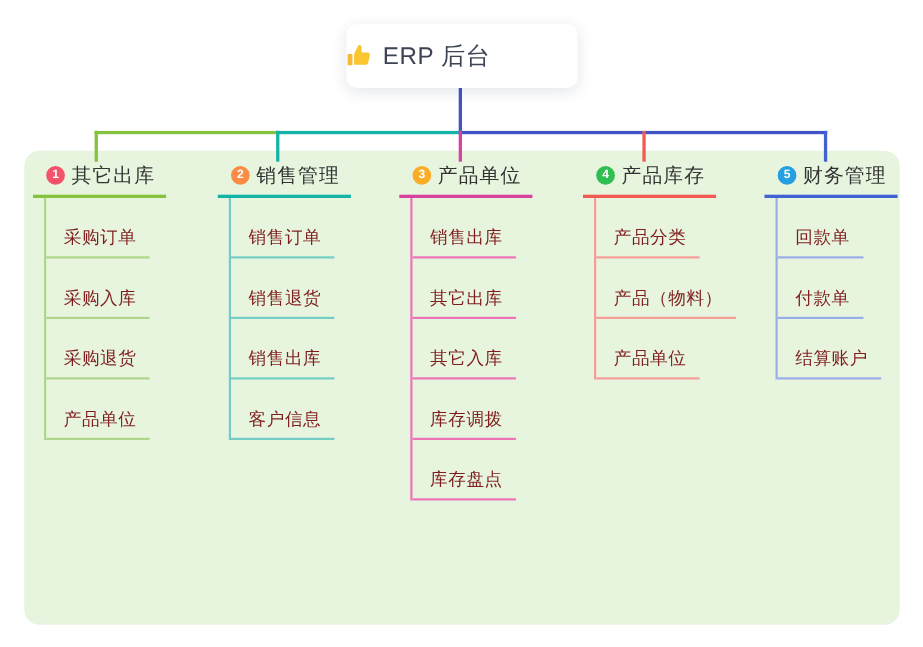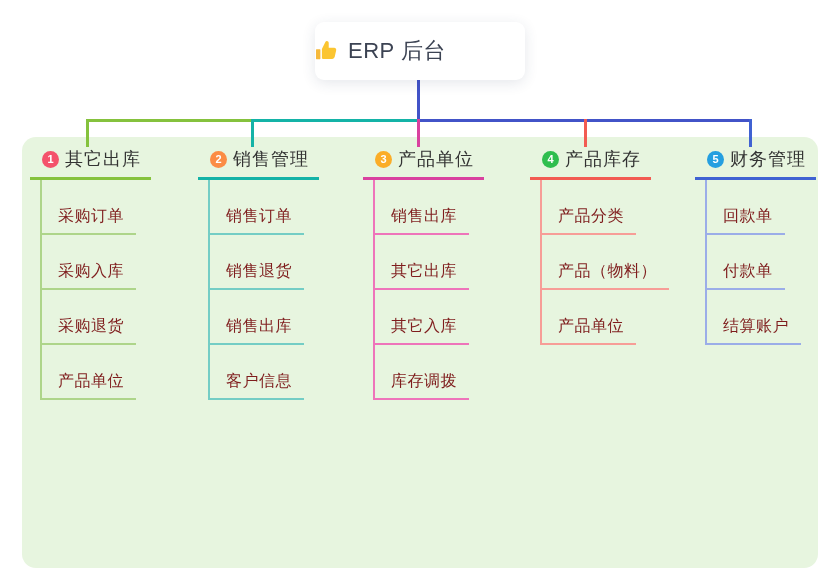--- a/index.html
+++ b/index.html
@@ -137,20 +137,23 @@
         </div>
       <div class="child">
           <span class="child-label">其它出库</span>
         </div>
       <div class="child">
           <span class="child-label">其它入库</span>
         </div>
       <div class="child">
           <span class="child-label">库存调拨</span>
         </div>
+      <div class="child">
+          <span class="child-label">库存盘点</span>
+        </div>
     </div>
   </section>
 
   <section class="branch" style="left: 530px; --main: #f25b52; --light: #f79d97; --badge: #2fbe4f;">
     <div class="branch-header">
       <span class="badge">4</span>
       <span class="branch-title">产品库存</span>
     </div>
     <div class="children">
       <div class="child">

